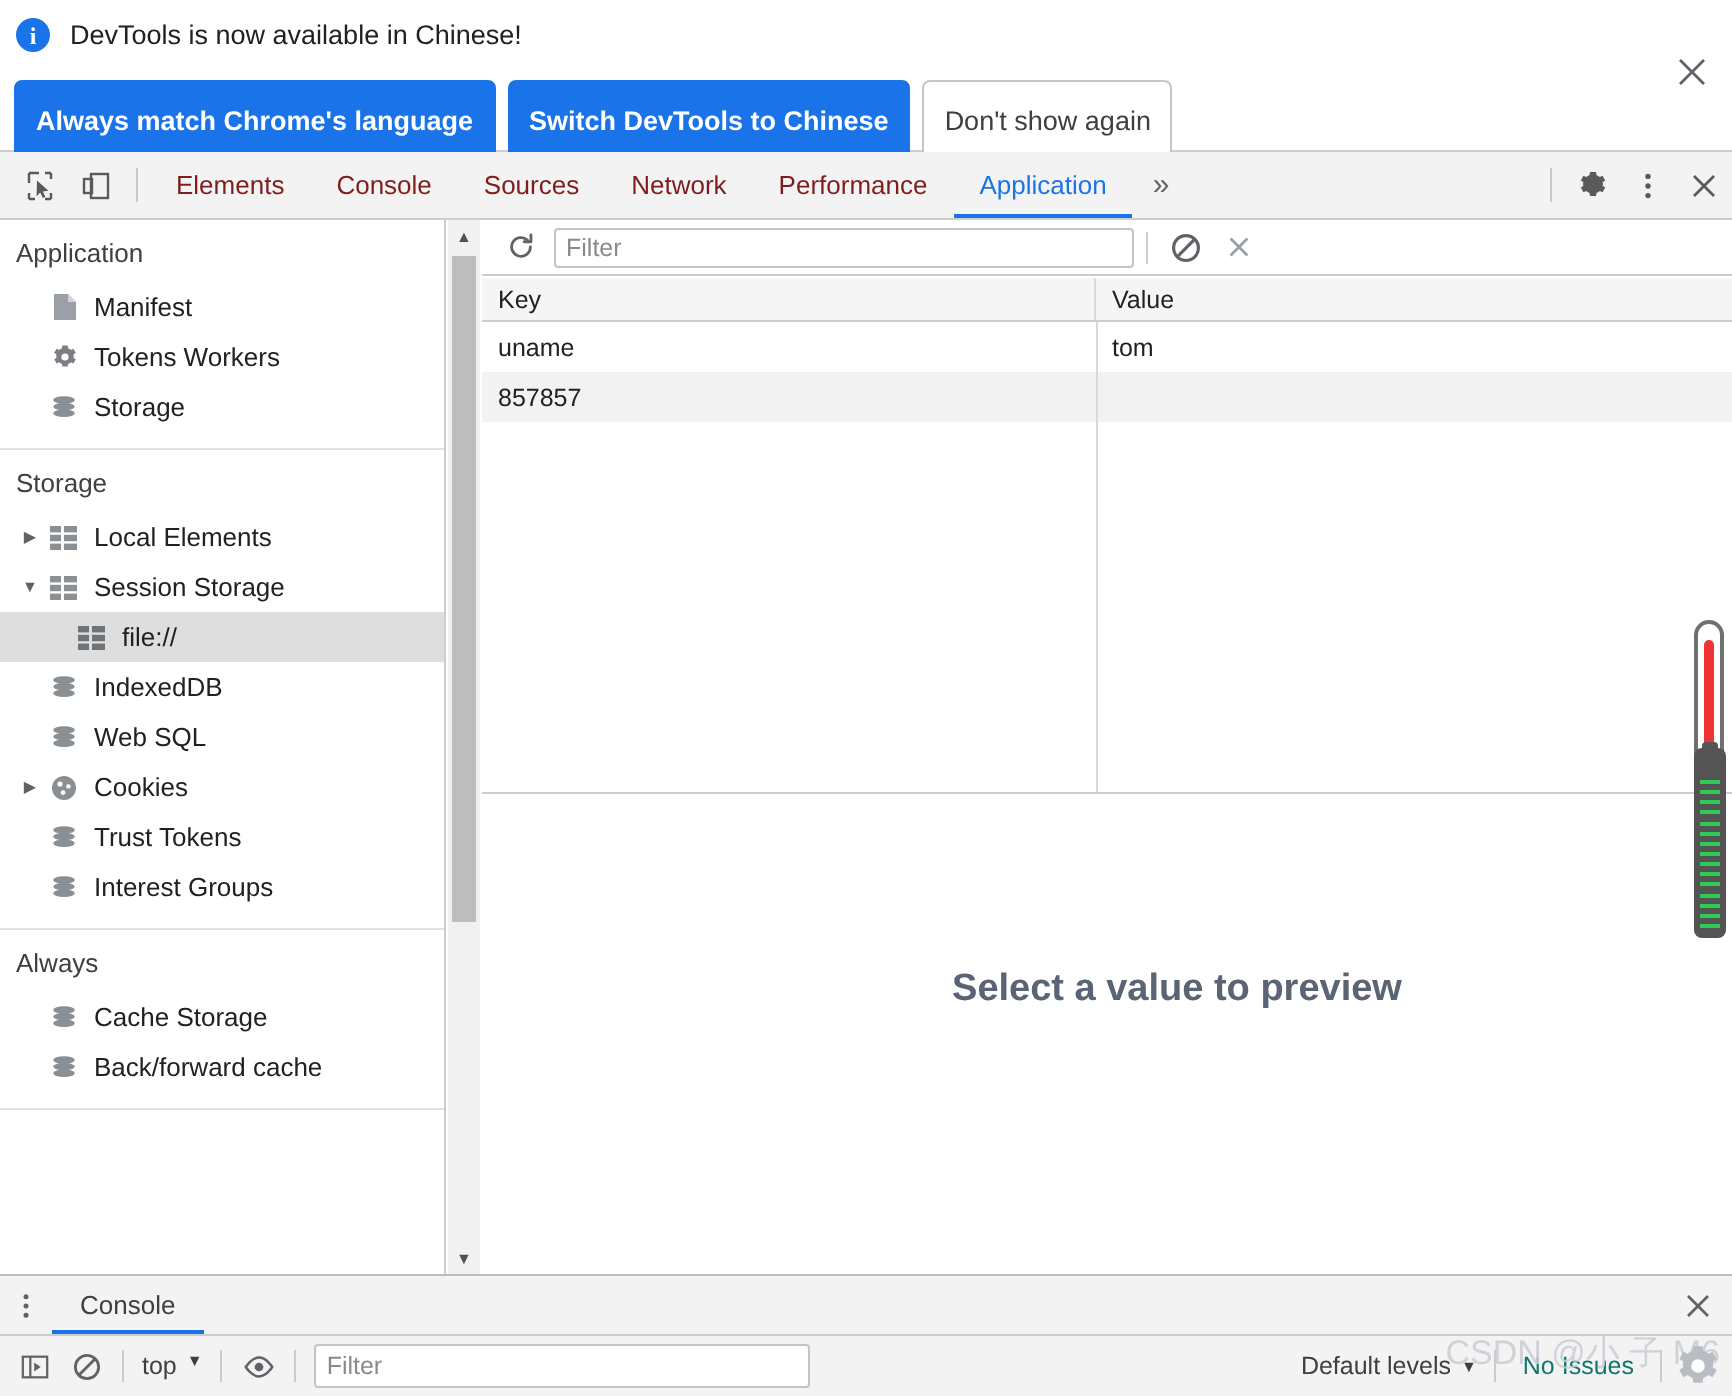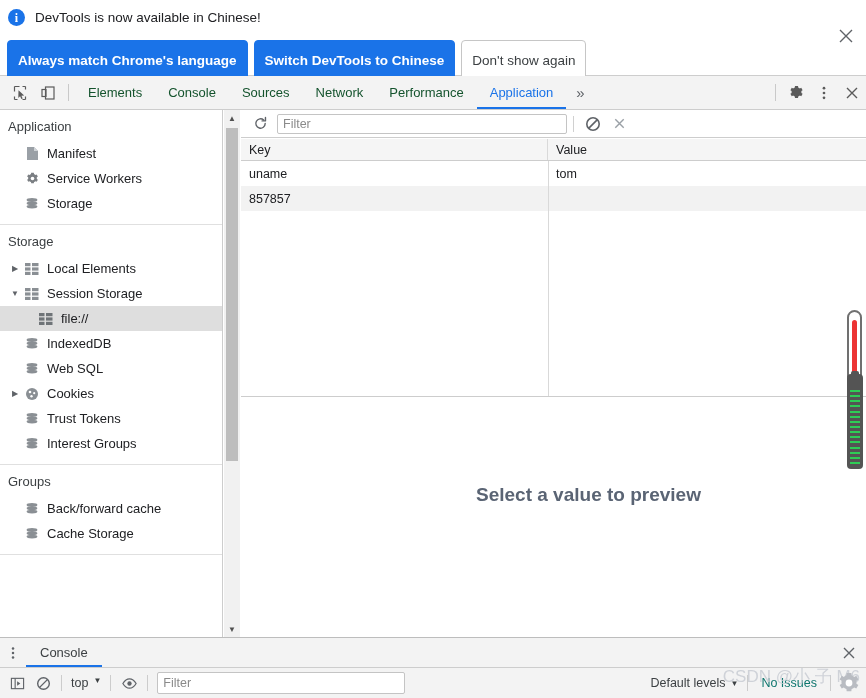--- a/index.html
+++ b/index.html
@@ -57,21 +57,21 @@
   }
   .tb-icon {
     width: 28px; display: flex; align-items: center; justify-content: center;
     cursor: pointer; color: #5a5a5a;
   }
   .tb-icon:first-child { margin-left: 6px; }
   .tb-sep { width: 1px; background: #c9c9c9; margin: 8px 6px; }
   .tabs { display: flex; align-items: stretch; }
   .tab {
     padding: 0 13px; display: flex; align-items: center; justify-content: center;
-    font-size: 13px; color: #14532d; cursor: pointer; position: relative;
+    font-size: 13px; color: #7f1d1d; cursor: pointer; position: relative;
     white-space: nowrap;
   }
   .tab.active { color: #1a73e8; }
   .tab.active::after {
     content: ""; position: absolute; left: 0; right: 0; bottom: 0;
     height: 2px; background: #1a73e8;
   }
   .tab-more {
     padding: 0 10px; display: flex; align-items: center; justify-content: center;
     font-size: 15px; color: #5f6368; cursor: pointer;
@@ -330,21 +330,21 @@
         </span>
         <span class="sb-label">Manifest</span>
       </div>
       <div class="sb-item sb-indent-1">
         <span class="sb-ico">
           <svg width="15" height="15" viewBox="0 0 20 20">
             <path fill="#7b7f83" d="M17.2 11.5l-1.5-.9c.1-.4.1-.8.1-1.2s0-.8-.1-1.2l1.5-.9-1.6-2.8-1.6.8c-.6-.5-1.3-.9-2-1.2l-.2-1.7H8.2L8 4.1c-.7.3-1.4.7-2 1.2l-1.6-.8-1.6 2.8 1.5.9c-.1.4-.1.8-.1 1.2s0 .8.1 1.2l-1.5.9 1.6 2.8 1.6-.8c.6.5 1.3.9 2 1.2l.2 1.7h3.6l.2-1.7c.7-.3 1.4-.7 2-1.2l1.6.8 1.6-2.8z"></path>
             <circle cx="10" cy="10" r="2.4" fill="#ffffff"></circle>
           </svg>
         </span>
-        <span class="sb-label">Service Workers</span>
+        <span class="sb-label">Tokens Workers</span>
       </div>
       <div class="sb-item sb-indent-1">
         <span class="sb-ico">
           <svg width="14" height="14" viewBox="0 0 14 14">
             <ellipse cx="7" cy="3" rx="5.4" ry="1.9" fill="#8a8f94"></ellipse>
             <ellipse cx="7" cy="6.3" rx="5.4" ry="1.9" fill="#8a8f94"></ellipse>
             <ellipse cx="7" cy="9.6" rx="5.4" ry="1.9" fill="#8a8f94"></ellipse>
           </svg>
         </span>
         <span class="sb-label">Storage</span>
@@ -450,40 +450,40 @@
               <ellipse cx="7" cy="3" rx="5.4" ry="1.9" fill="#8a8f94"></ellipse>
               <ellipse cx="7" cy="6.3" rx="5.4" ry="1.9" fill="#8a8f94"></ellipse>
               <ellipse cx="7" cy="9.6" rx="5.4" ry="1.9" fill="#8a8f94"></ellipse>
             </svg>
         </span>
         <span class="sb-label">Interest Groups</span>
       </div>
     </div>
 
     <div class="sb-group">
-      <div class="sb-section-title">Groups</div>
+      <div class="sb-section-title">Always</div>
       <div class="sb-item sb-indent-1">
         <span class="sb-ico">
           <svg width="14" height="14" viewBox="0 0 14 14">
               <ellipse cx="7" cy="3" rx="5.4" ry="1.9" fill="#8a8f94"></ellipse>
               <ellipse cx="7" cy="6.3" rx="5.4" ry="1.9" fill="#8a8f94"></ellipse>
               <ellipse cx="7" cy="9.6" rx="5.4" ry="1.9" fill="#8a8f94"></ellipse>
             </svg>
         </span>
-        <span class="sb-label">Back/forward cache</span>
+        <span class="sb-label">Cache Storage</span>
       </div>
       <div class="sb-item sb-indent-1">
         <span class="sb-ico">
           <svg width="14" height="14" viewBox="0 0 14 14">
               <ellipse cx="7" cy="3" rx="5.4" ry="1.9" fill="#8a8f94"></ellipse>
               <ellipse cx="7" cy="6.3" rx="5.4" ry="1.9" fill="#8a8f94"></ellipse>
               <ellipse cx="7" cy="9.6" rx="5.4" ry="1.9" fill="#8a8f94"></ellipse>
             </svg>
         </span>
-        <span class="sb-label">Cache Storage</span>
+        <span class="sb-label">Back/forward cache</span>
       </div>
     </div>
 
   </div>
 
   <div class="sb-scroll">
     <div class="arrow up">▲</div>
     <div class="sb-thumb"></div>
     <div class="arrow down">▼</div>
   </div>

